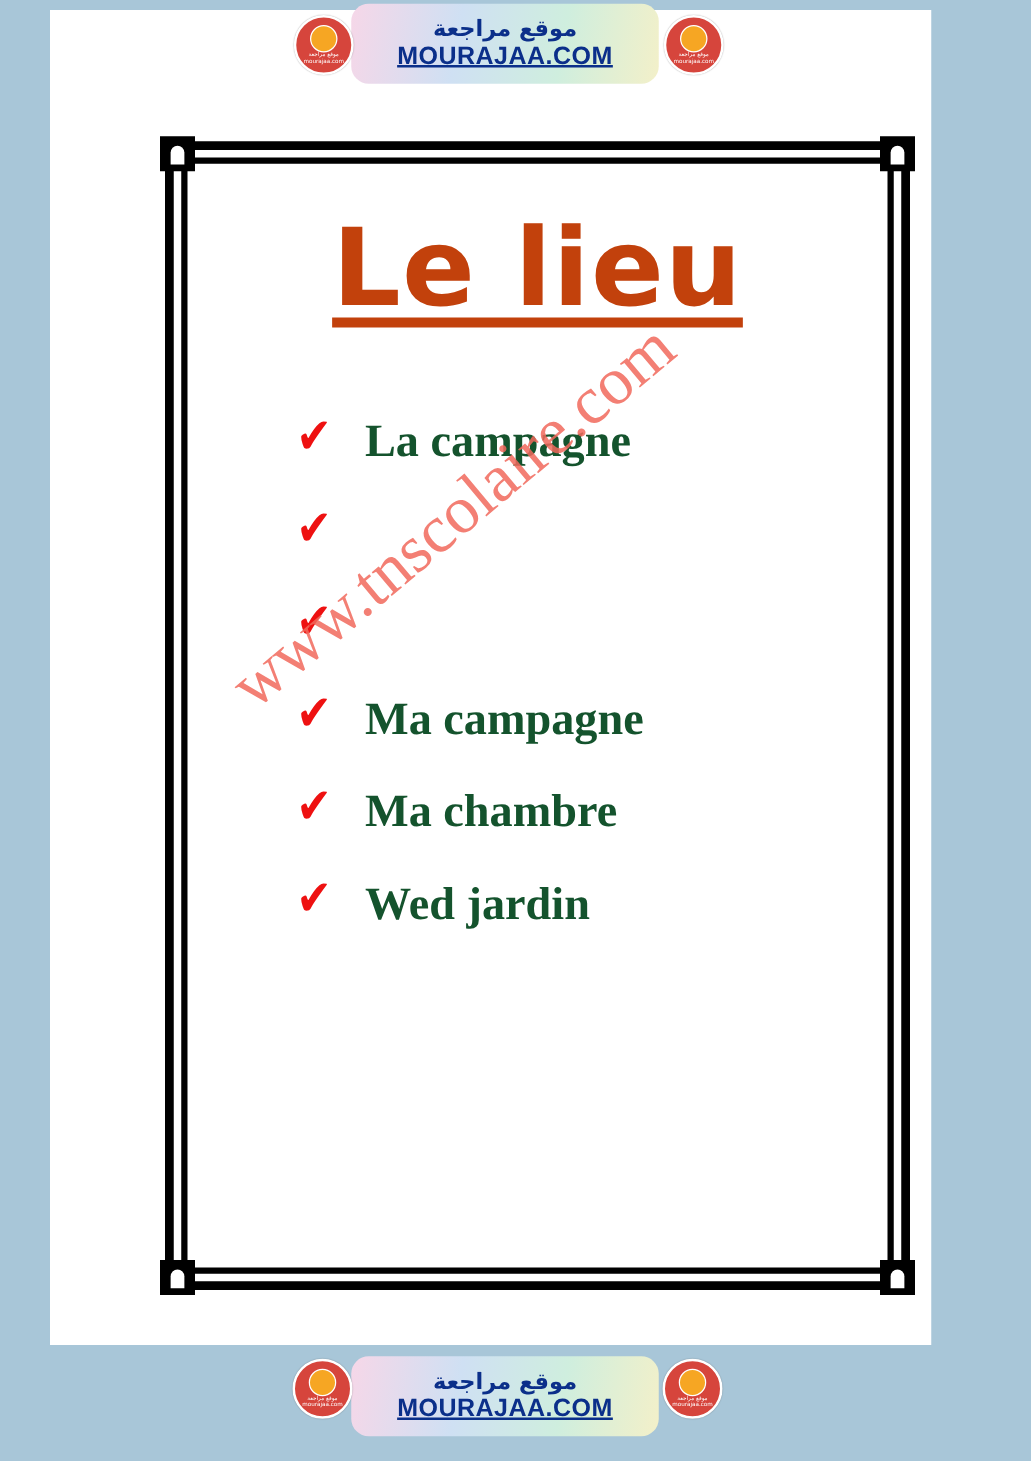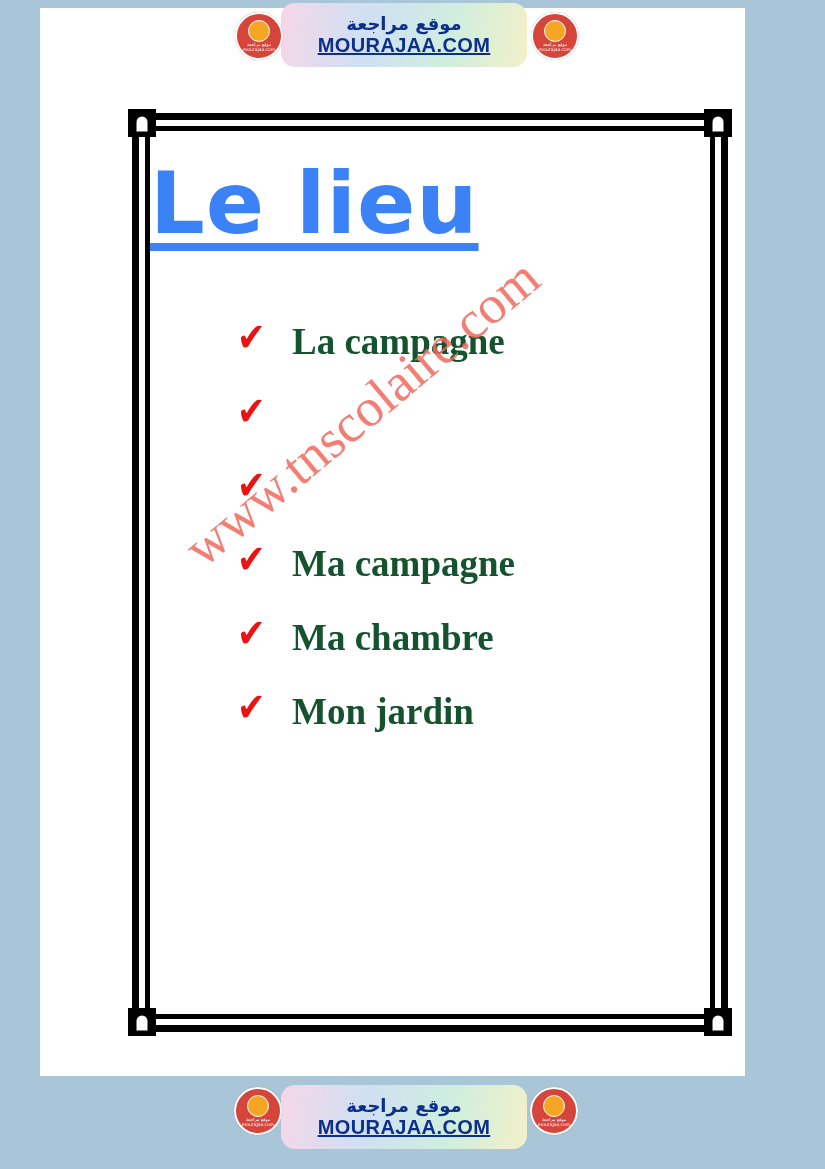--- a/index.html
+++ b/index.html
@@ -139,23 +139,24 @@
   
   .content {
     position: absolute;
     left: 110px;
     top: 130px;
     width: 560px;
     height: 870px;
   }
 
   .doc-title {
-    margin: 0;
+    margin: 12px;
     padding: 0;
-    color: #3b82f6;
+    text-align: center;
+    color: #c2410c;
     font-family: "DejaVu Sans", sans-serif;
     font-weight: bold;
     font-size: 86px;
     line-height: 1.0;
     letter-spacing: 1px;
     text-decoration: underline;
     text-underline-offset: 10px;
     padding-top: 22px;
   }
 
@@ -252,21 +253,21 @@
       <li class="item-row">
         <span class="check-icon">✔</span>
         <span class="item-label">Ma campagne</span>
       </li>
       <li class="item-row">
         <span class="check-icon">✔</span>
         <span class="item-label">Ma chambre</span>
       </li>
       <li class="item-row">
         <span class="check-icon">✔</span>
-        <span class="item-label">Mon jardin</span>
+        <span class="item-label">Wed jardin</span>
       </li>
     </ul>
   </div>
 
   <div class="diag-watermark">www.tnscolaire.com</div>
 </div>
 
 <div class="wm-banner wm-top">
   <div class="wm-text">
     <div class="wm-ar">موقع مراجعة</div>

